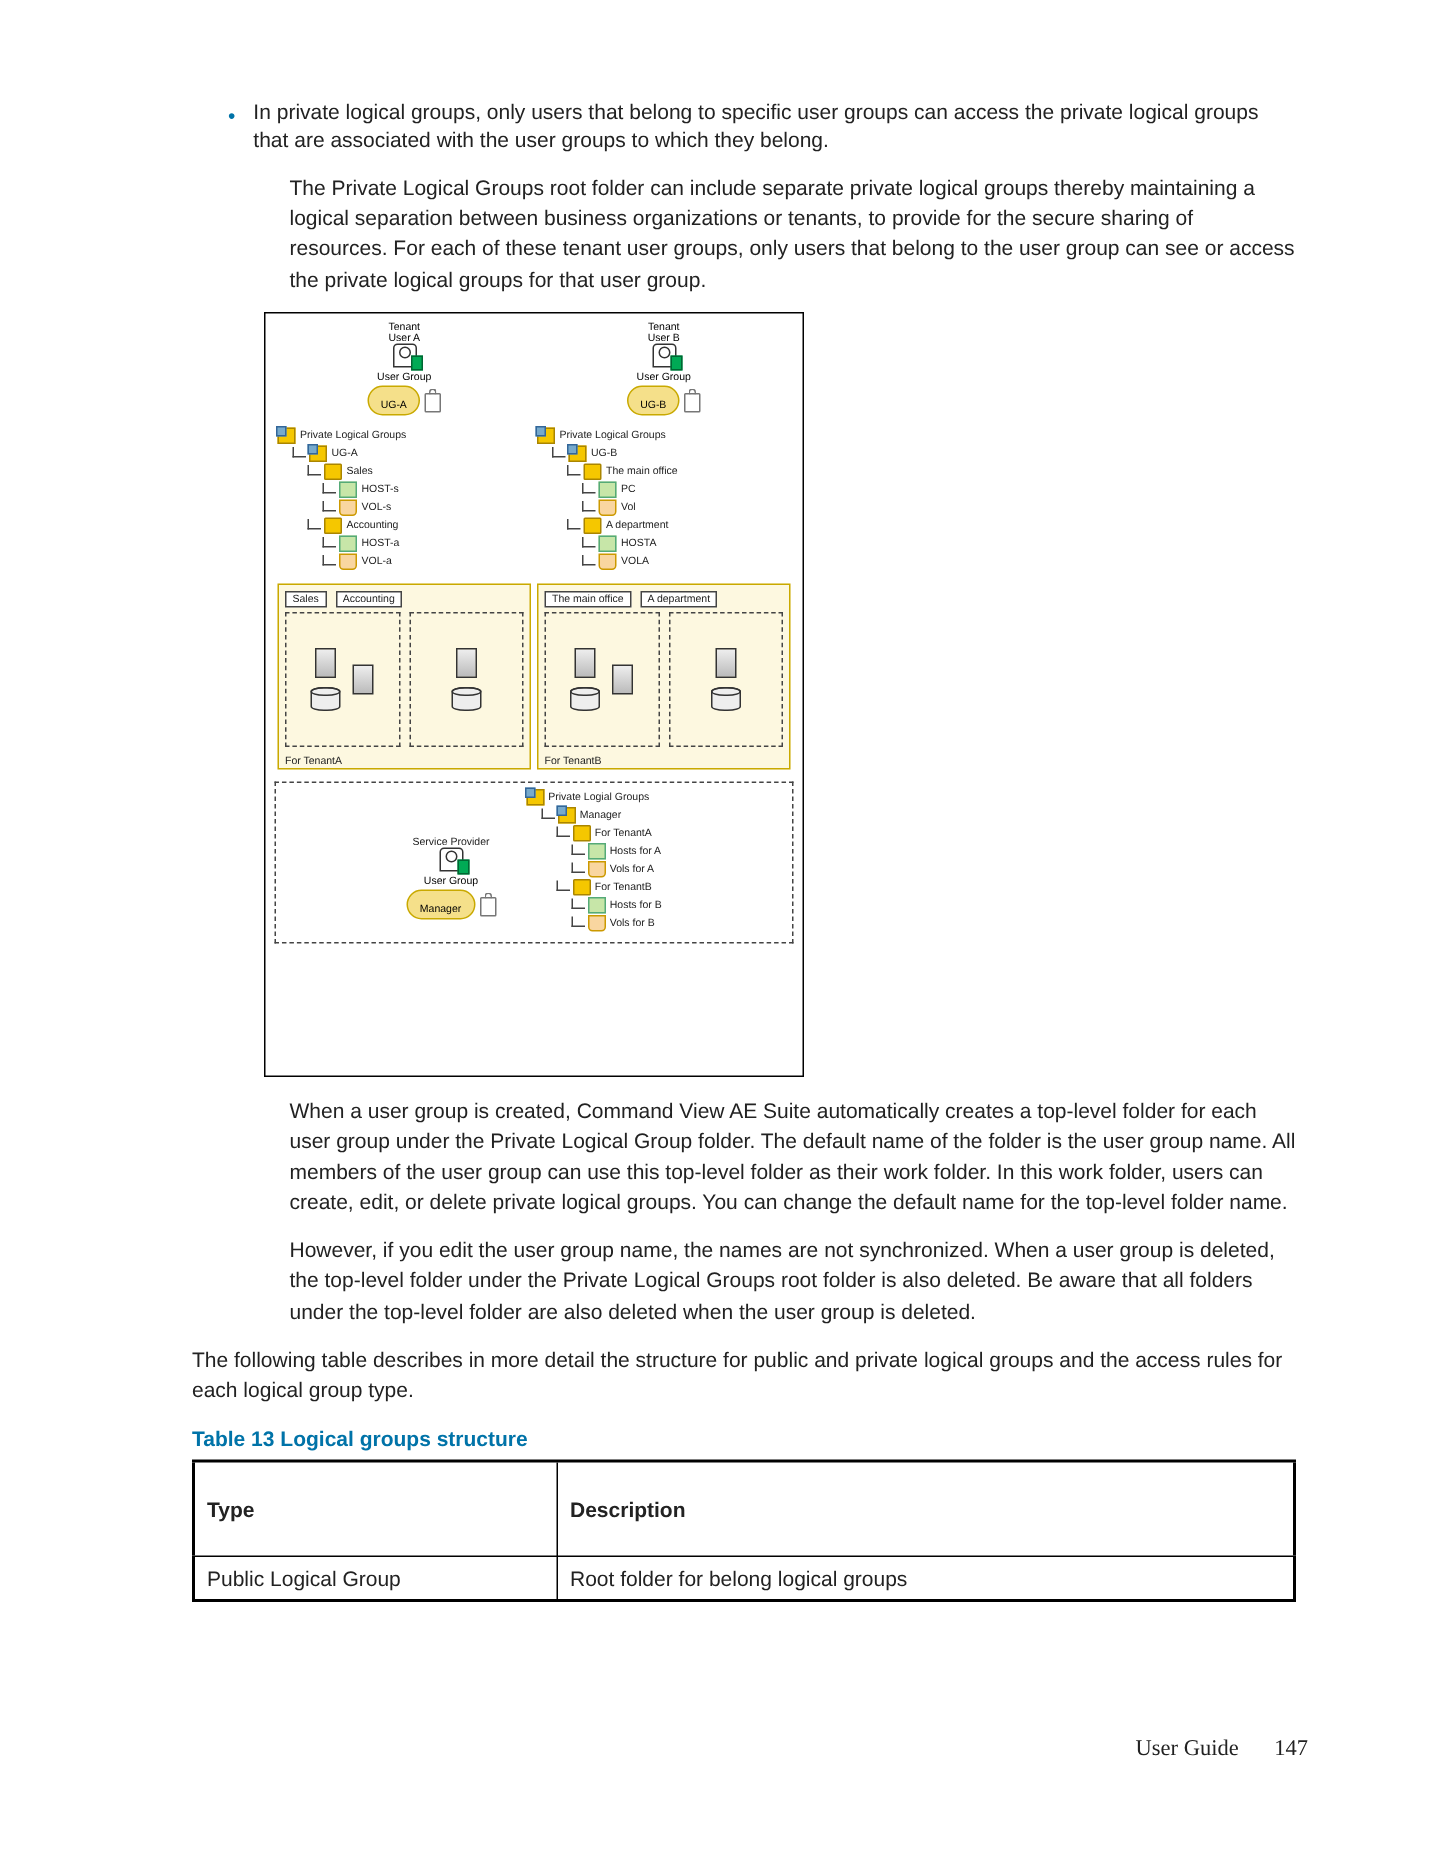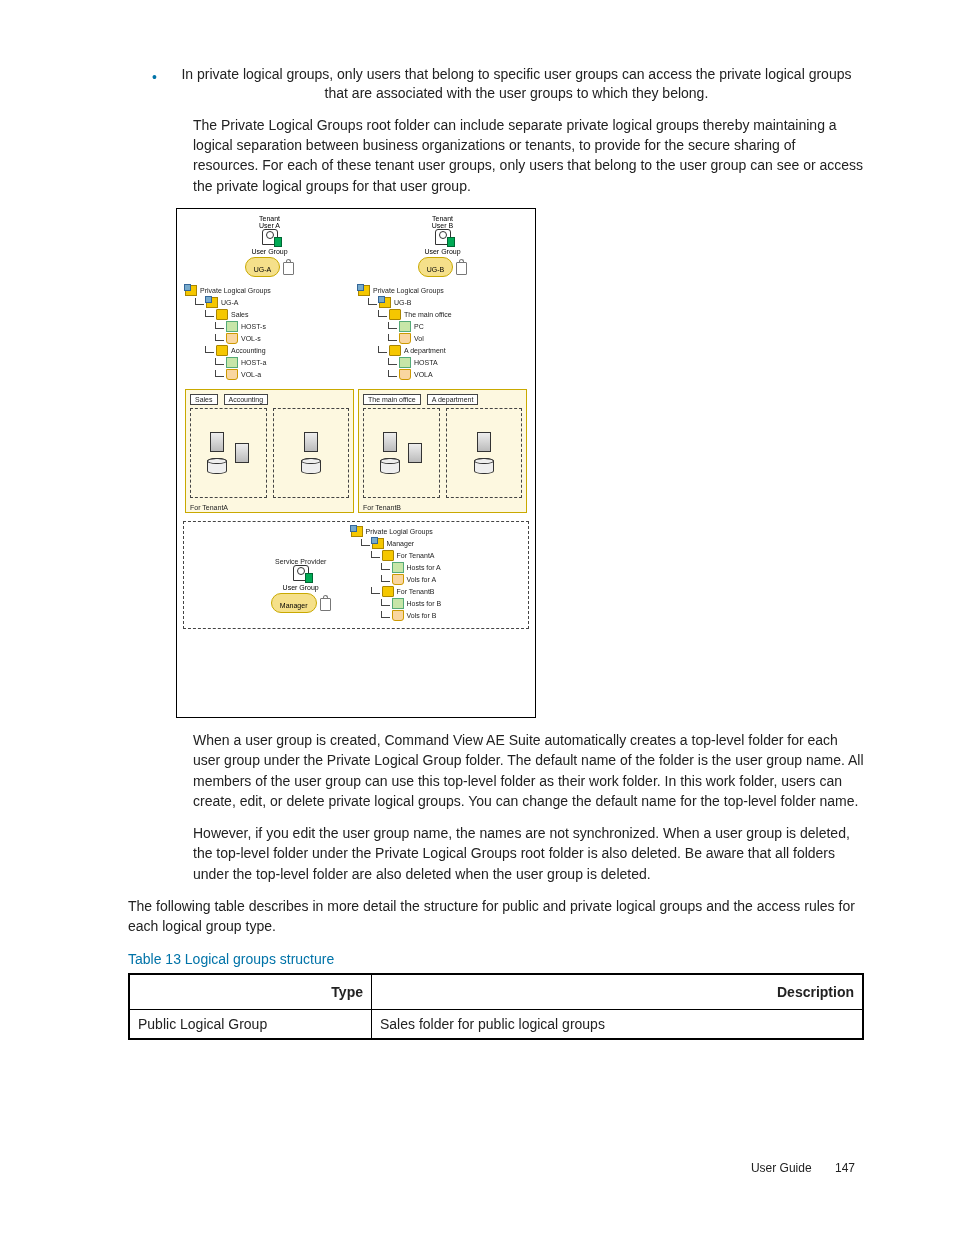--- a/index.html
+++ b/index.html
@@ -12,31 +12,31 @@
     width: 954px;
     height: 1235px;
     position: relative;
   }
   .page {
     padding: 55px 90px 40px 128px;
     box-sizing: border-box;
   }
   .bullet-block { display: flex; margin-bottom: 6px; }
   .bullet { color: #0073a8; font-size: 14px; margin-right: 12px; margin-top: 2px;}
-  .bullet-text { flex: 1; line-height: 1.35; text-align: center; }
+  .bullet-text { flex: 1; line-height: 1.35; }
   .indent-para { margin-left: 65px; margin-top: 10px; margin-bottom: 12px; line-height: 1.45; }
   .indent-para.tight { margin-top: 8px; }
   .body-para { margin: 0 0 8px 0; line-height: 1.45; }
-  .table-caption { color: #0073a8; font-weight: normal; margin: 14px 0 6px 0; font-size: 14px; }
+  .table-caption { color: #0073a8; font-weight: bold; margin: 14px 0 6px 0; font-size: 14px; }
   table.logical { width: 100%; border-collapse: collapse; border: 2px solid #000; }
-  table.logical th { text-align: right; font-weight: bold; padding: 9px 8px; border: 1px solid #000; border-top:2px solid #000; font-size:14px;}
+  table.logical th { text-align: left; font-weight: bold; padding: 23px 8px; border: 1px solid #000; border-top:2px solid #000; font-size:14px;}
   table.logical td { padding: 6px 8px; border-left: 1px solid #000; border-right: 2px solid #000; font-size:14px; vertical-align: top;}
   table.logical td:first-child{border-left:2px solid #000;border-right:1px solid #000;}
   .col-type { width: 225px; }
-  .footer { position: absolute; bottom: 60px; right: 99px; font-size: 12px; }
+  .footer { position: absolute; bottom: 60px; right: 82px; font-size: 15px; font-family: Liberation Serif, serif; }
   .footer .pn { margin-left: 20px; }
 
   
   .diagram-wrap { margin: 8px 0 12px 48px; }
   .diagram { width: 360px; height: 510px; border: 1px solid #000; background: #fff; padding: 6px; box-sizing: border-box; font-family: Arial, sans-serif; }
 
   .row { display: flex; }
   .tenant-col { flex: 1; padding: 0 2px; }
   .tiny { font-size: 7px; color: #000; line-height: 1.0; }
   .center { text-align: center; }
@@ -320,21 +320,21 @@
   <div class="table-caption">Table 13 Logical groups structure</div>
 
   <table class="logical">
     <tbody>
         <tr>
       <th class="col-type">Type</th>
       <th>Description</th>
     </tr>
     <tr>
       <td>Public Logical Group</td>
-      <td>Sales folder for public logical groups</td>
+      <td>Root folder for belong logical groups</td>
     </tr>
   </tbody>
     </table>
 
 </div>
 
 <div class="footer">
   <span>User Guide</span>
   <span class="pn">147</span>
 </div>

